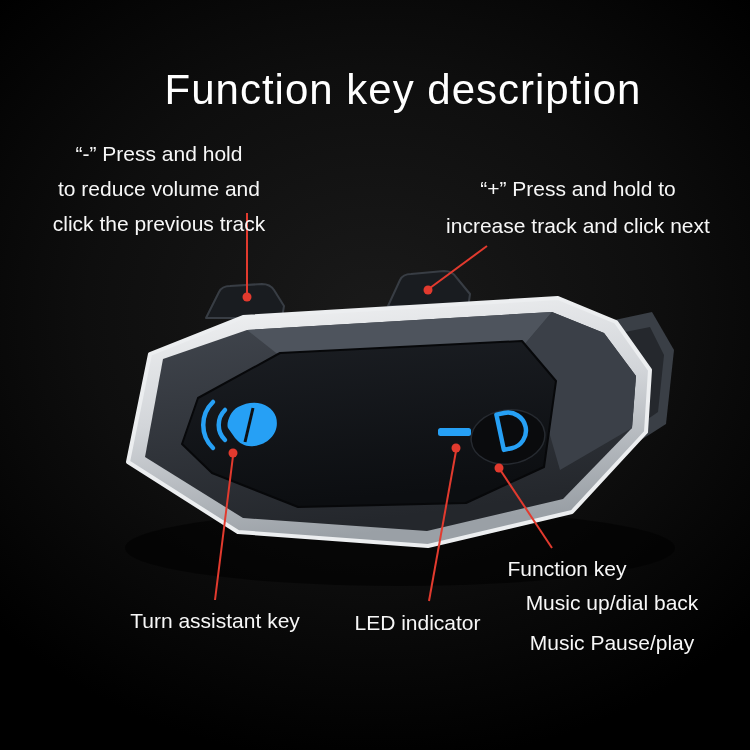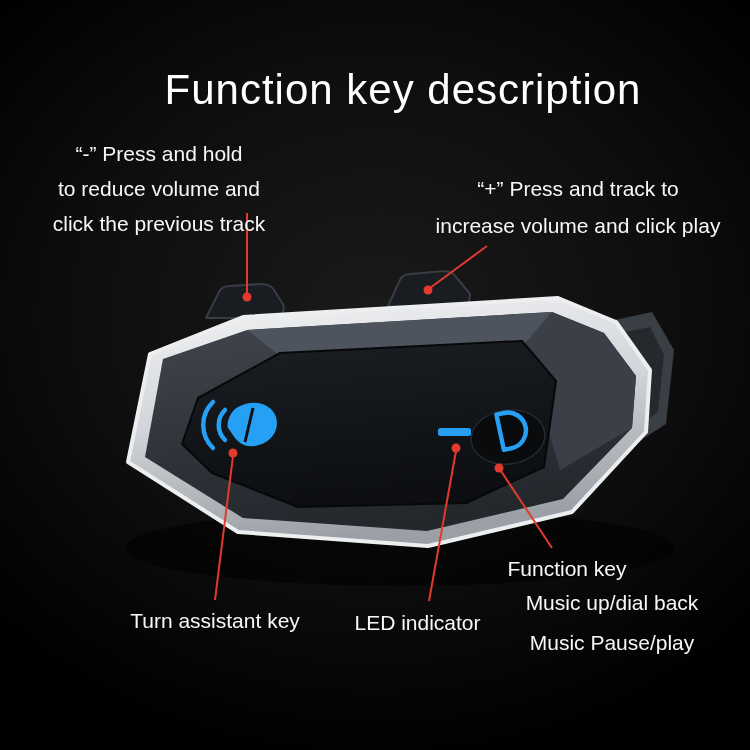--- a/index.html
+++ b/index.html
@@ -129,22 +129,22 @@
 
   <h1 class="title">Function key description</h1>
 
   <div class="ann ann-minus">
     <span>“-” Press and hold</span>
     <span>to reduce volume and</span>
     <span>click the previous track</span>
   </div>
 
   <div class="ann ann-plus">
-    <span>“+” Press and track to</span>
-    <span>increase volume and click play</span>
+    <span>“+” Press and hold to</span>
+    <span>increase track and click next</span>
   </div>
 
   <div class="ann ann-voice">
     <span>Turn assistant key</span>
   </div>
 
   <div class="ann ann-led">
     <span>LED indicator</span>
   </div>
 

